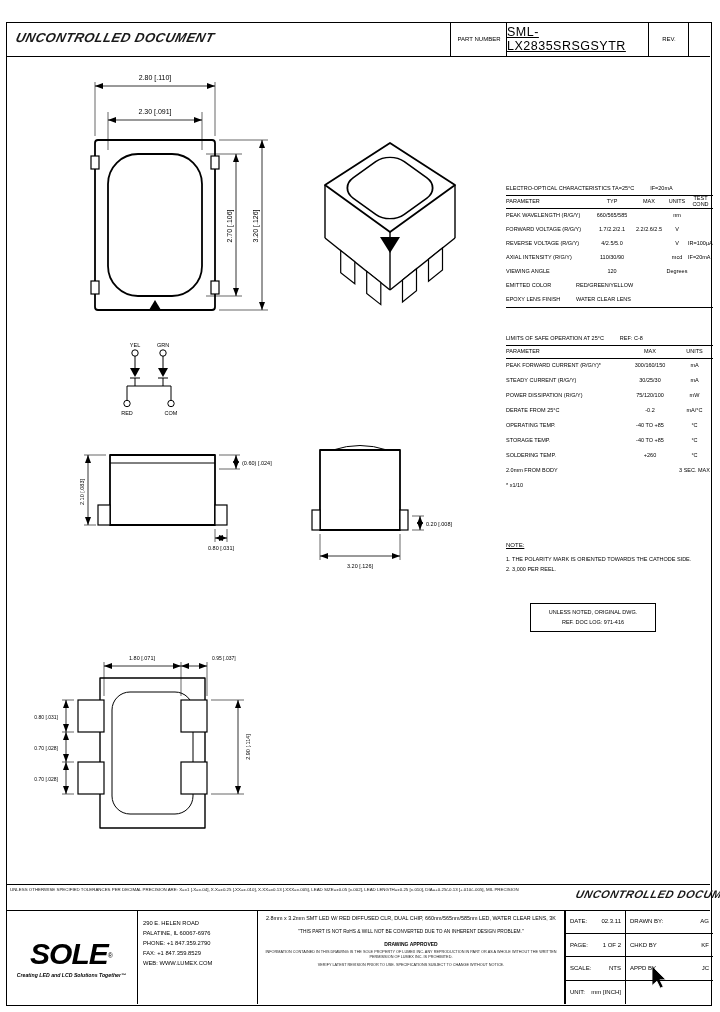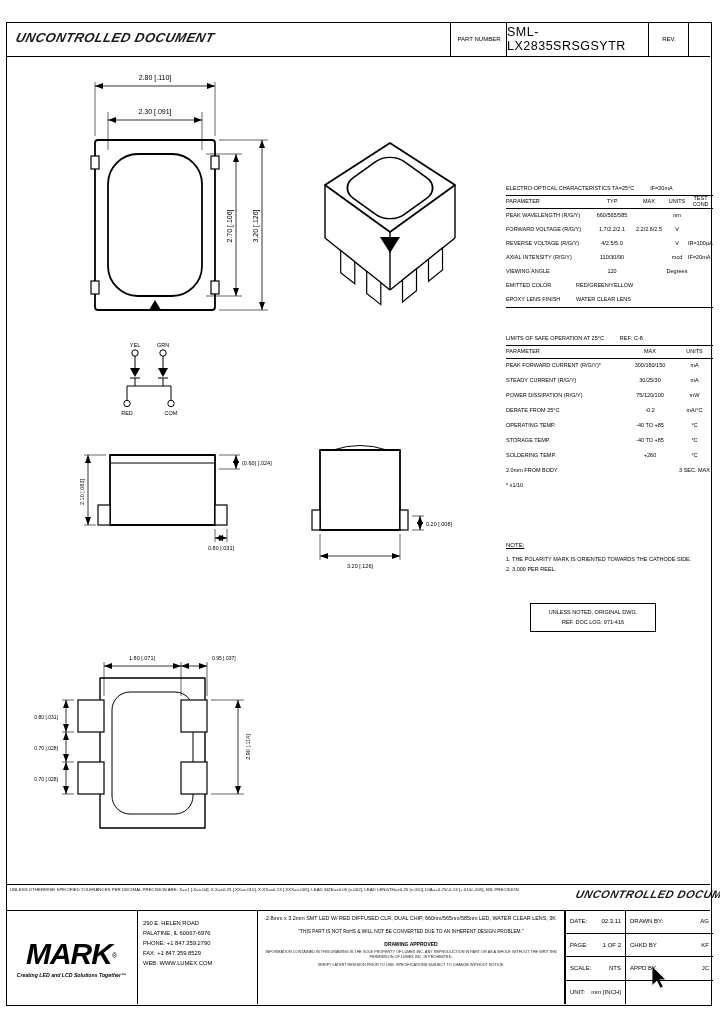--- a/index.html
+++ b/index.html
@@ -8,21 +8,21 @@
   .abs{position:absolute;}
   .frame{left:6px;top:22px;width:704px;height:982px;border:1.5px solid #000;}
   
   .hdr-row{left:6px;top:22px;width:704px;height:34px;border-bottom:1.5px solid #000;}
   .stamp{font-style:italic;font-weight:700;letter-spacing:.5px;transform:skewX(-14deg);
          color:#1a1a1a;white-space:nowrap;}
   .stamp-top{left:16px;top:30px;font-size:13px;}
   .stamp-bot{left:576px;top:888px;font-size:11px;}
   .cell{display:flex;align-items:center;justify-content:center;}
   .pn-label{left:450px;top:22px;width:56px;height:34px;border-left:1.2px solid #000;font-size:6px;}
-  .pn-value{left:506px;top:22px;width:142px;height:34px;border-left:1.2px solid #000;font-size:12.5px;letter-spacing:.5px;}
+  .pn-value{left:506px;top:22px;width:142px;height:34px;border-left:1.2px solid #000;font-size:12.5px;letter-spacing:.5px;text-decoration:underline;}
   .rev-label{left:648px;top:22px;width:40px;height:34px;border-left:1.2px solid #000;font-size:6px;}
   .rev-value{left:688px;top:22px;width:22px;height:34px;border-left:1.2px solid #000;font-size:6px;}
   
   .tbl{left:506px;width:207px;font-size:5.5px;line-height:1;}
   .tbl-title{display:flex;gap:16px;padding-bottom:3px;border-bottom:1.4px solid #000;white-space:nowrap;}
   .eo-row{display:grid;grid-template-columns:86px 40px 34px 22px 25px;align-items:center;height:14px;}
   .eo-row.hd{height:12px;border-bottom:1px solid #000;}
   .eo-row.wide{grid-template-columns:70px 137px;}
   .safe-row{display:grid;grid-template-columns:118px 52px 37px;align-items:center;height:15px;}
   .safe-row.hd{height:12px;border-bottom:1px solid #000;}
@@ -349,21 +349,21 @@
     <div>REF. DOC LOG: 971-416</div>
   </div>
 
   <div class="abs" style="left:6px;top:884px;width:704px;border-top:1.4px solid #000;"></div>
   <div class="abs tol-line">UNLESS OTHERWISE SPECIFIED TOLERANCES PER DECIMAL PRECISION ARE: X=±1 [.X=±.04], X.X=±0.25 [.XX=±.010], X.XX=±0.13 [.XXX=±.005], LEAD SIZE=±0.05 [±.002], LEAD LENGTH=±0.25 [±.010], DIA=+0.25/-0.13 [+.010/-.005], MIL PRECISION</div>
   <div class="abs stamp stamp-bot">UNCONTROLLED DOCUMENT</div>
   <div class="abs tb-top"></div>
 
   <div class="abs cell-logo">
     <div>
-      <span class="logo-txt">MARK</span><span class="logo-reg">®</span>
+      <span class="logo-txt">SOLE</span><span class="logo-reg">®</span>
     </div>
     <div class="tagline">Creating LED and LCD Solutions Together™</div>
   </div>
 
   <div class="abs cell-addr">
     <div>290 E. HELEN ROAD</div>
     <div>PALATINE, IL 60067-6976</div>
     <div>PHONE: +1 847.359.2790</div>
     <div>FAX: +1 847.359.8529</div>
     <div>WEB: WWW.LUMEX.COM</div>

